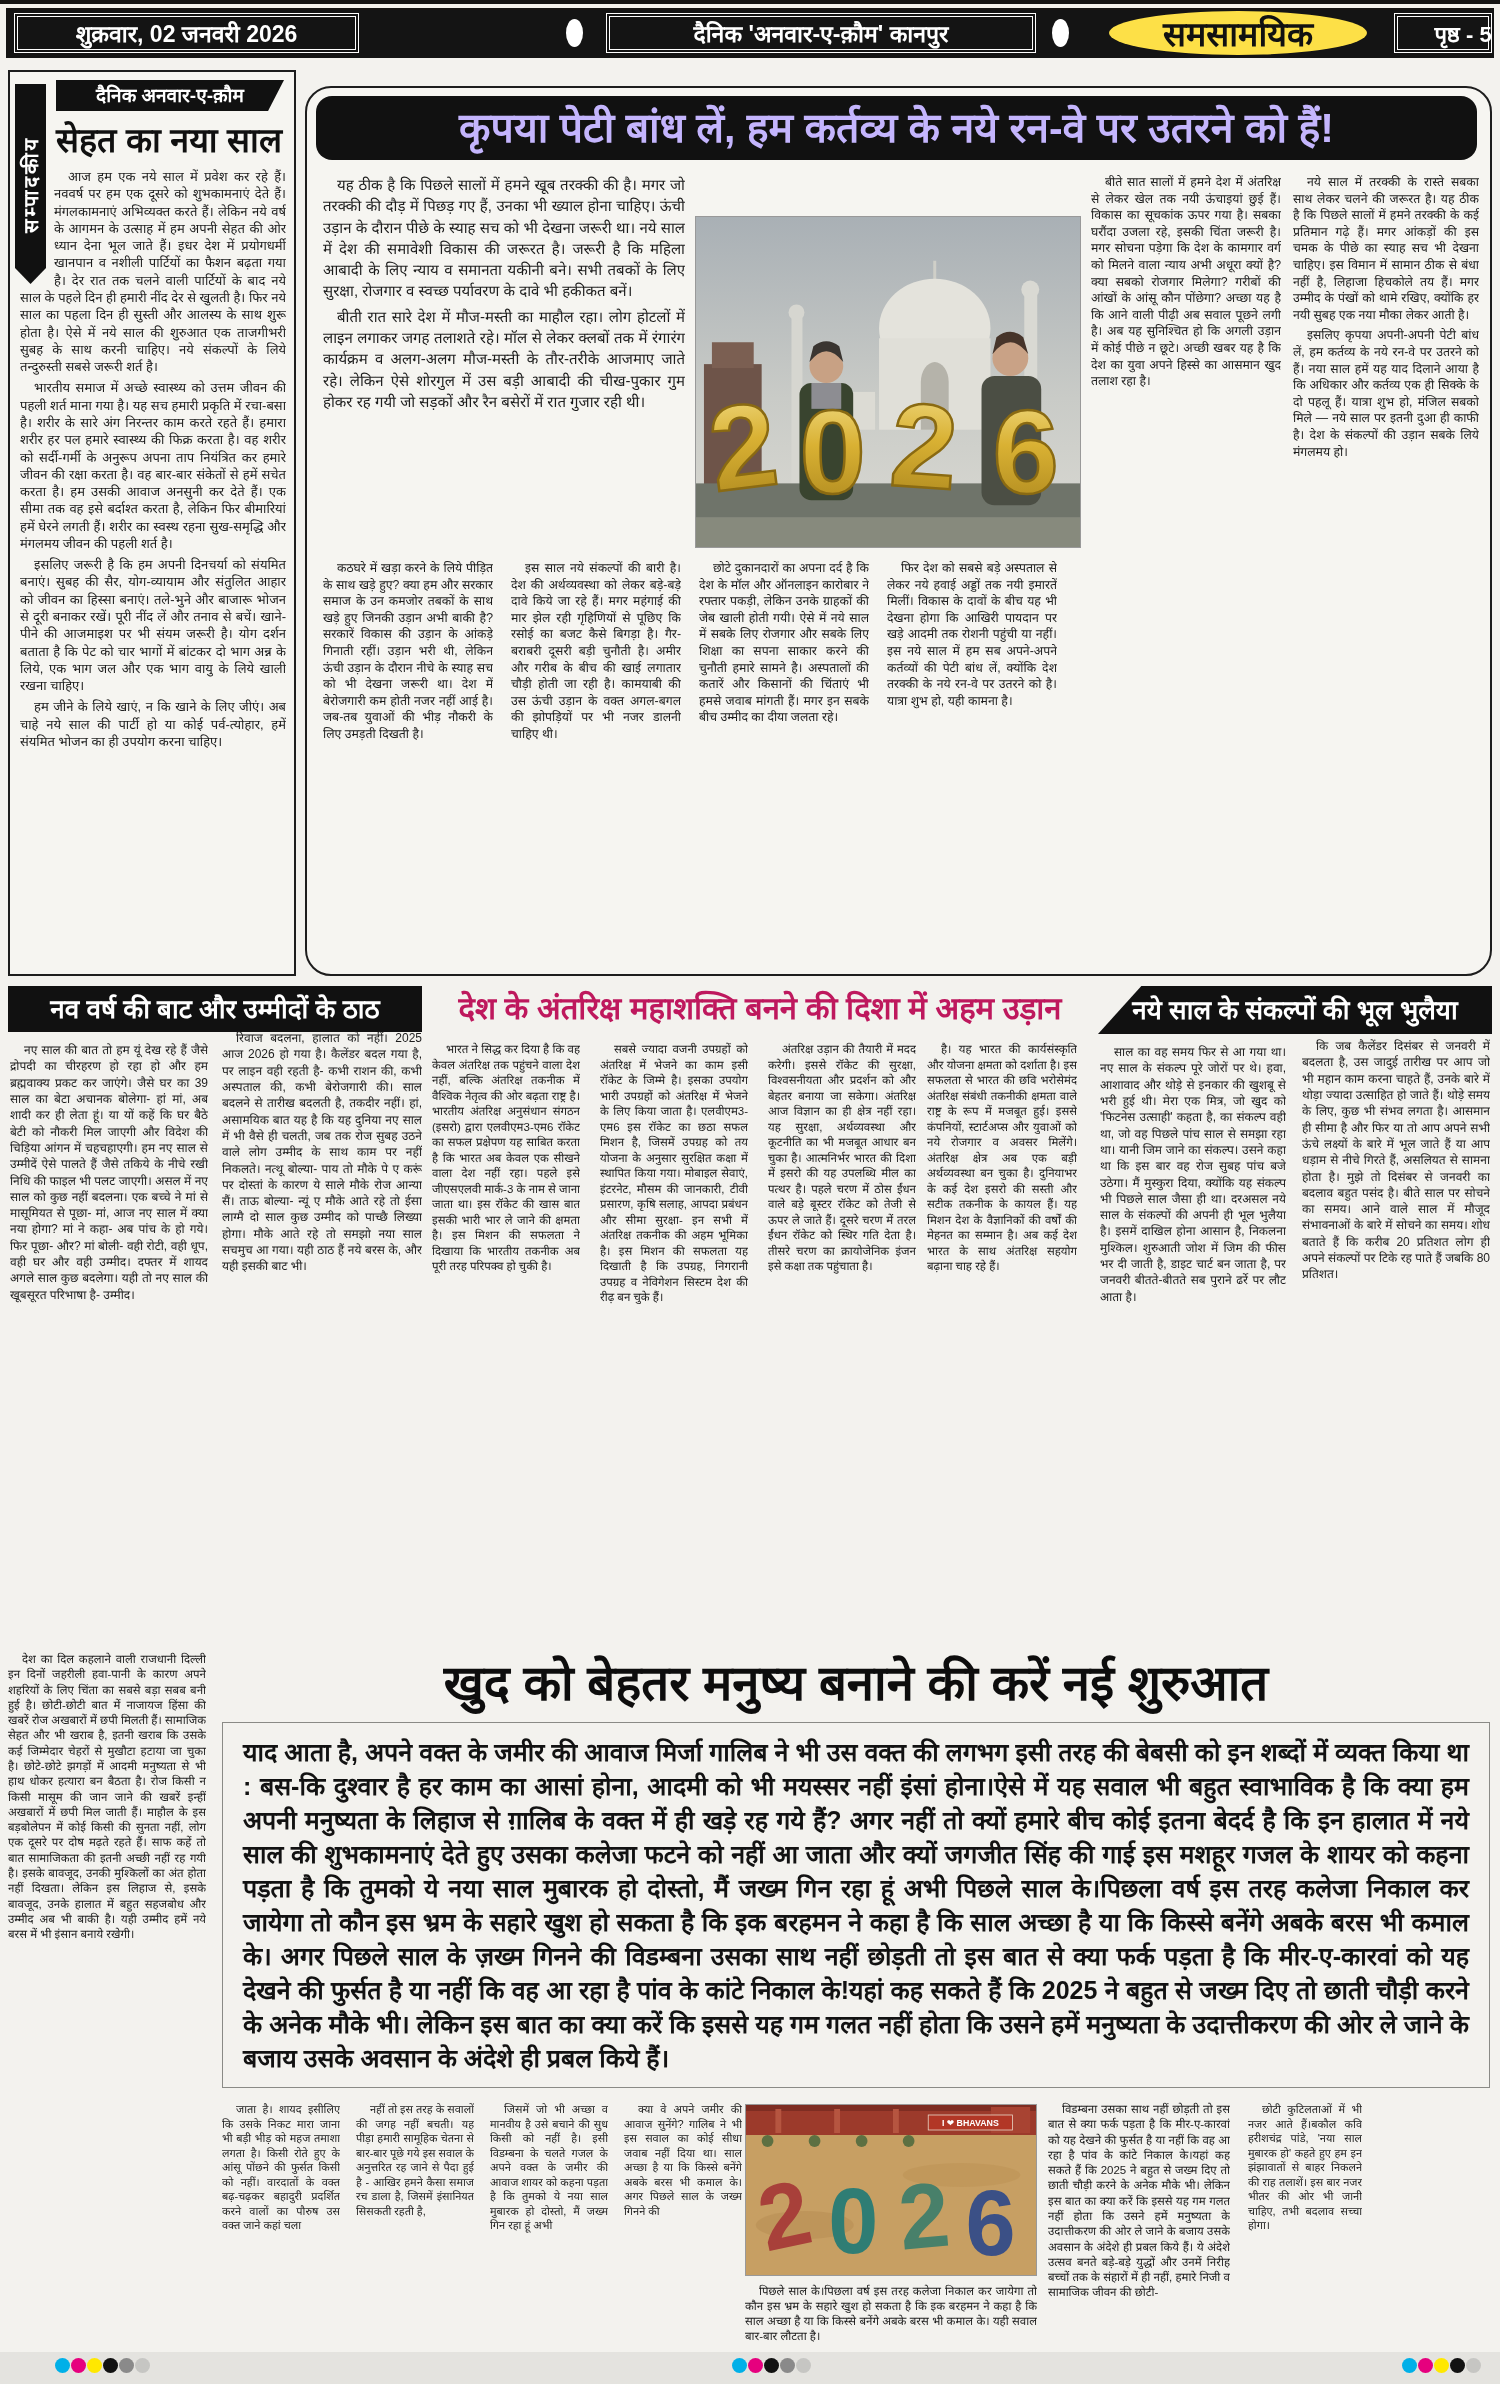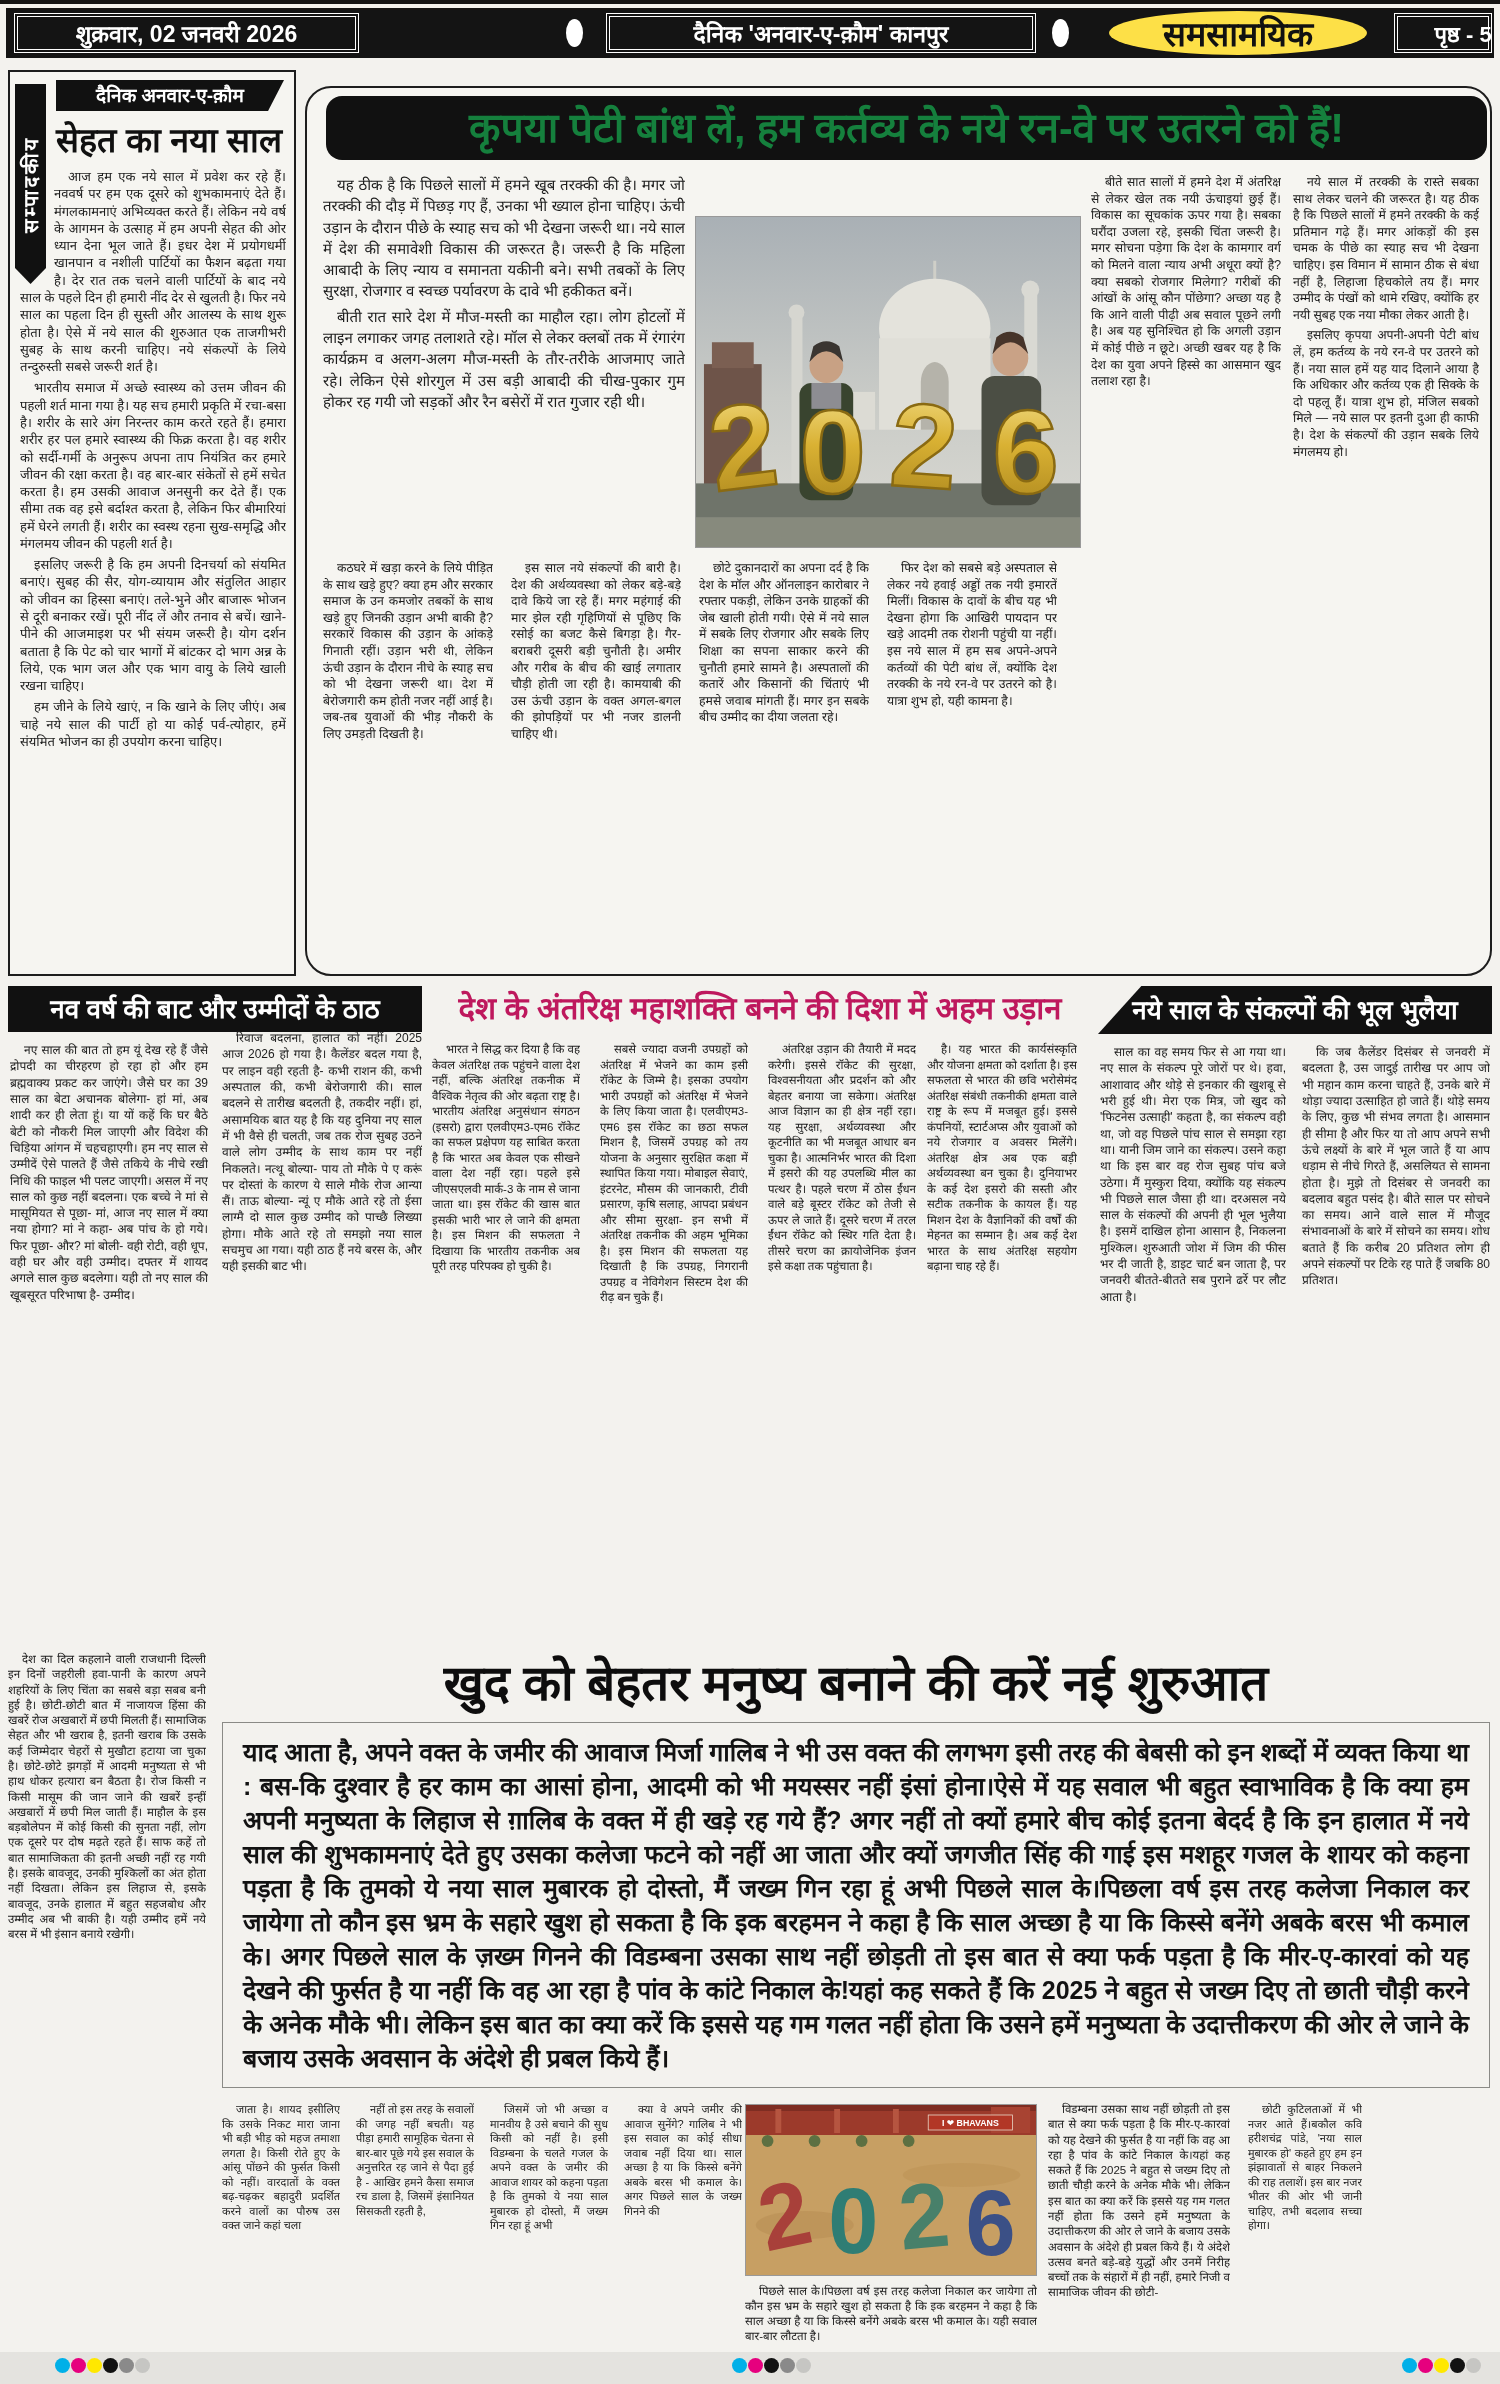--- a/index.html
+++ b/index.html
@@ -30,21 +30,21 @@
         font-size:19px;line-height:31px;text-align:center;clip-path:polygon(0 0,100% 0,93% 100%,0 100%);}
   .ed-title{position:absolute;left:40px;top:44px;width:238px;font-size:34px;font-weight:bold;text-align:center;color:#101010;}
   .ed-vertical{position:absolute;left:5px;top:12px;width:31px;height:200px;background:#111;color:#fff;
         writing-mode:vertical-rl;transform:rotate(180deg);display:flex;align-items:center;justify-content:center;
         font-size:20px;font-weight:bold;letter-spacing:3px;clip-path:polygon(0 8%,50% 0,100% 8%,100% 100%,0 100%);}
   .ed-body{left:10px;top:96px;width:266px;height:800px;font-size:13px;line-height:1.33;}
   .ed-float{float:left;width:34px;height:120px;}
   
   .lead{position:absolute;left:305px;top:86px;width:1187px;height:890px;border:2px solid #1d1d1d;border-radius:26px;background:#f6f5f1;box-sizing:border-box;}
   .lead-headline{position:absolute;left:9px;top:8px;width:1161px;height:64px;background:#111;border-radius:16px;
-        color:#15803d;font-size:41px;font-weight:bold;text-align:center;line-height:64px;white-space:nowrap;overflow:hidden;margin-left:10px;}
+        color:#c4b5fd;font-size:41px;font-weight:bold;text-align:center;line-height:64px;white-space:nowrap;overflow:hidden;}
   .lead .col{font-size:12.3px;line-height:1.35;}
   .l-colA{left:16px;top:86px;width:362px;height:376px;font-size:15px !important;line-height:1.42 !important;}
   .l-photo{position:absolute;left:388px;top:128px;width:386px;height:332px;border:1px solid #999;box-sizing:border-box;}
   .l-b1{left:16px;top:472px;width:170px;height:396px;}
   .l-b2{left:204px;top:472px;width:170px;height:396px;}
   .l-b3{left:392px;top:472px;width:170px;height:396px;}
   .l-b4{left:580px;top:472px;width:170px;height:396px;}
   .l-r1{left:784px;top:86px;width:190px;height:782px;}
   .l-r2{left:986px;top:86px;width:186px;height:782px;}
   
@@ -61,21 +61,21 @@
   .s-c1{left:0;top:56px;width:148px;height:600px;}
   .s-c2{left:168px;top:56px;width:148px;height:600px;}
   .s-c3{left:336px;top:56px;width:148px;height:600px;}
   .s-c4{left:495px;top:56px;width:150px;height:600px;}
   .resol{position:absolute;left:1098px;top:986px;width:394px;height:660px;}
   .resol-headline{position:absolute;left:0;top:0;width:100%;height:48px;background:#111;color:#fff;
         font-size:26px;font-weight:bold;text-align:center;line-height:48px;white-space:nowrap;
         clip-path:polygon(11% 0,100% 0,100% 100%,0 100%);}
   .resol .col{font-size:12px;line-height:1.36;}
   .r-c1{left:2px;top:58px;width:186px;height:600px;}
-  .r-c2{left:204px;top:58px;width:188px;height:600px;}
+  .r-c2{left:204px;top:52px;width:188px;height:600px;}
   
   .feat-left{left:8px;top:1652px;width:198px;height:722px;font-size:11.5px;line-height:1.33;}
   .feat-headline{position:absolute;left:222px;top:1648px;width:1268px;height:64px;font-size:49px;font-weight:bold;
         text-align:center;color:#0d0d0d;white-space:nowrap;}
   .feat-intro{position:absolute;left:222px;top:1722px;width:1268px;height:366px;border:1px solid #8a8a86;
         box-sizing:border-box;padding:12px 20px;font-size:25px;font-weight:bold;line-height:34px;
         text-align:justify;overflow:hidden;color:#121212;}
   .f-c1{left:222px;top:2102px;width:118px;height:276px;font-size:11px;line-height:1.32;}
   .f-c2{left:356px;top:2102px;width:118px;height:276px;font-size:11px;line-height:1.32;}
   .f-c3{left:490px;top:2102px;width:118px;height:276px;font-size:11px;line-height:1.32;}

